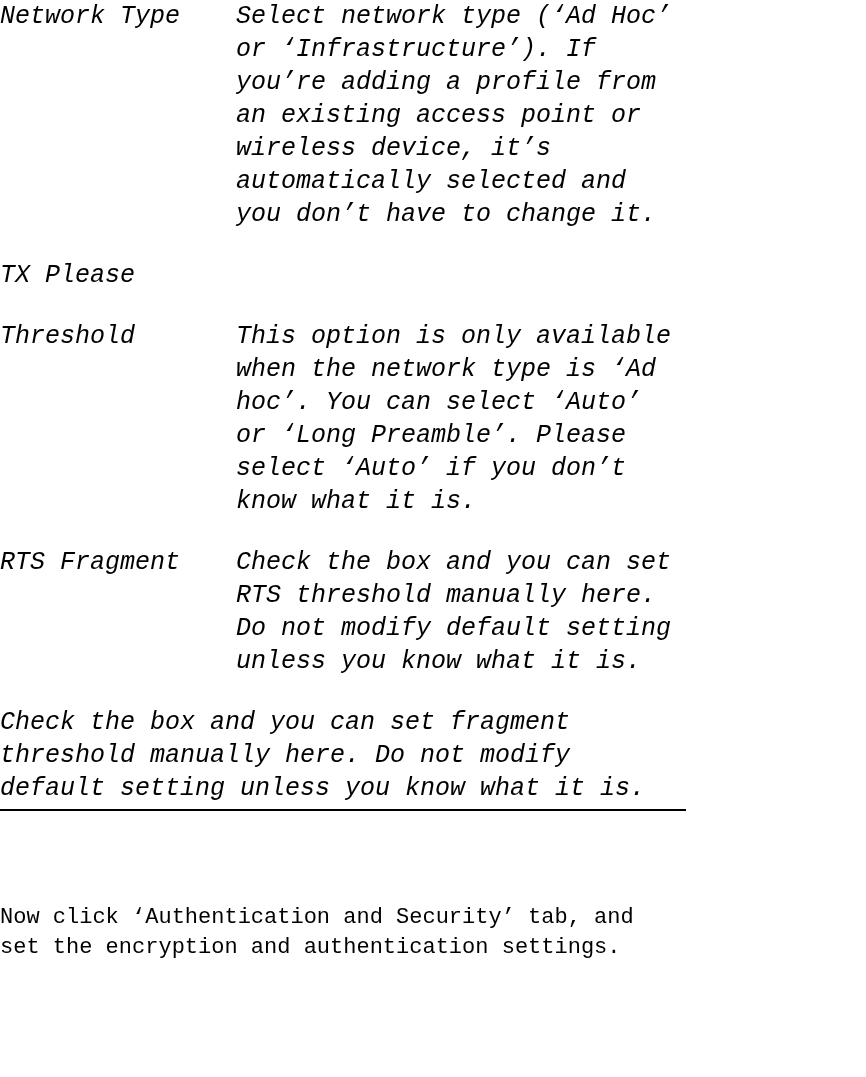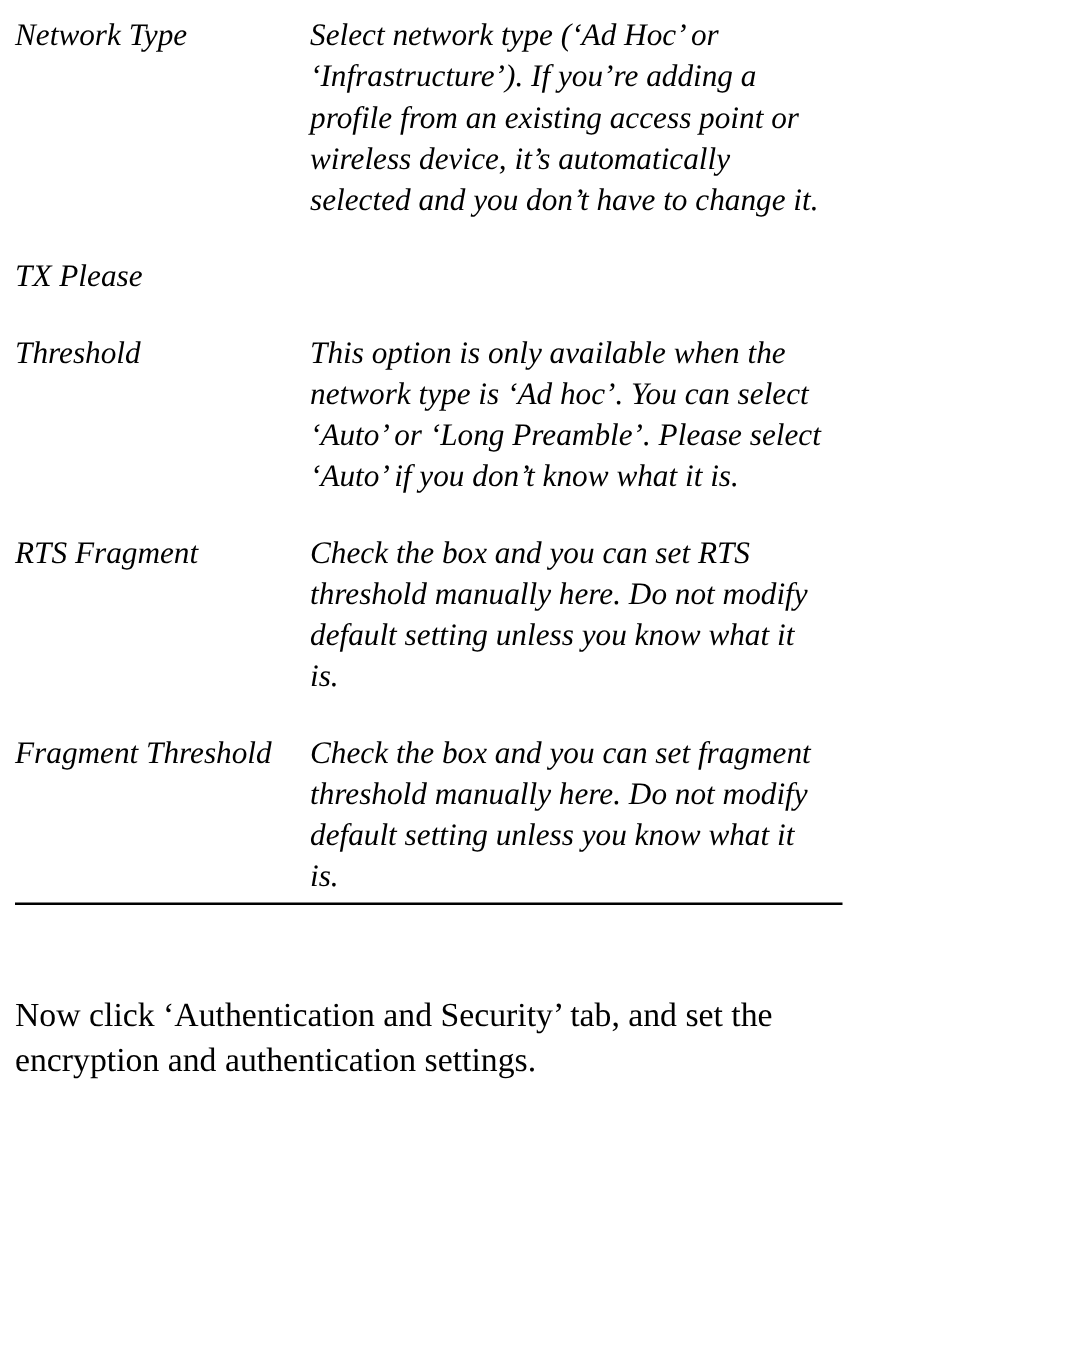--- a/index.html
+++ b/index.html
@@ -4,22 +4,23 @@
   <style>
     body {
       margin: 0;
       padding: 0;
       font-family: 'Times New Roman', Times, serif;
       background: #ffffff;
       width: 866px;
     }
     .page {
       width: 686px;
-      padding: 12px;
+      padding: 0;
       box-sizing: border-box;
+      font-family: Liberation Mono, monospace;
     }
     .table-wrap {
       font-style: italic;
       font-size: 25px;
       line-height: 1.32;
       color: #000;
     }
     .row {
       display: flex;
       margin-bottom: 28px;
@@ -43,24 +44,24 @@
     }
     .desc-para + .desc-para {
       margin-top: 32px;
     }
     .hr {
       border: none;
       border-top: 2px solid #000;
       margin: 4px 0 0 0;
     }
     .after-text {
-      font-size: 27px;
+      font-size: 22px;
       line-height: 1.35;
       color: #000;
-      margin-top: 70px;
+      margin-top: 92px;
       padding-right: 20px;
     }
   </style>
 </head>
 <body>
 
 <div class="page">
   <div class="table-wrap">
 
     <div class="row">
@@ -84,21 +85,20 @@
     </div>
 
     <div class="row">
       <div class="col-term">RTS Fragment</div>
       <div class="col-desc">
         <span class="desc-para">Check the box and you can set RTS threshold manually here. Do not modify default setting unless you know what it is.</span>
       </div>
     </div>
 
     <div class="row">
-      <div class="col-term">Fragment Threshold</div>
       <div class="col-desc">
         <span class="desc-para">Check the box and you can set fragment threshold manually here. Do not modify default setting unless you know what it is.</span>
       </div>
     </div>
 
   </div>
 
   <hr class="hr">
 
   <div class="after-text">Now click ‘Authentication and Security’ tab, and set the encryption and authentication settings.</div>

